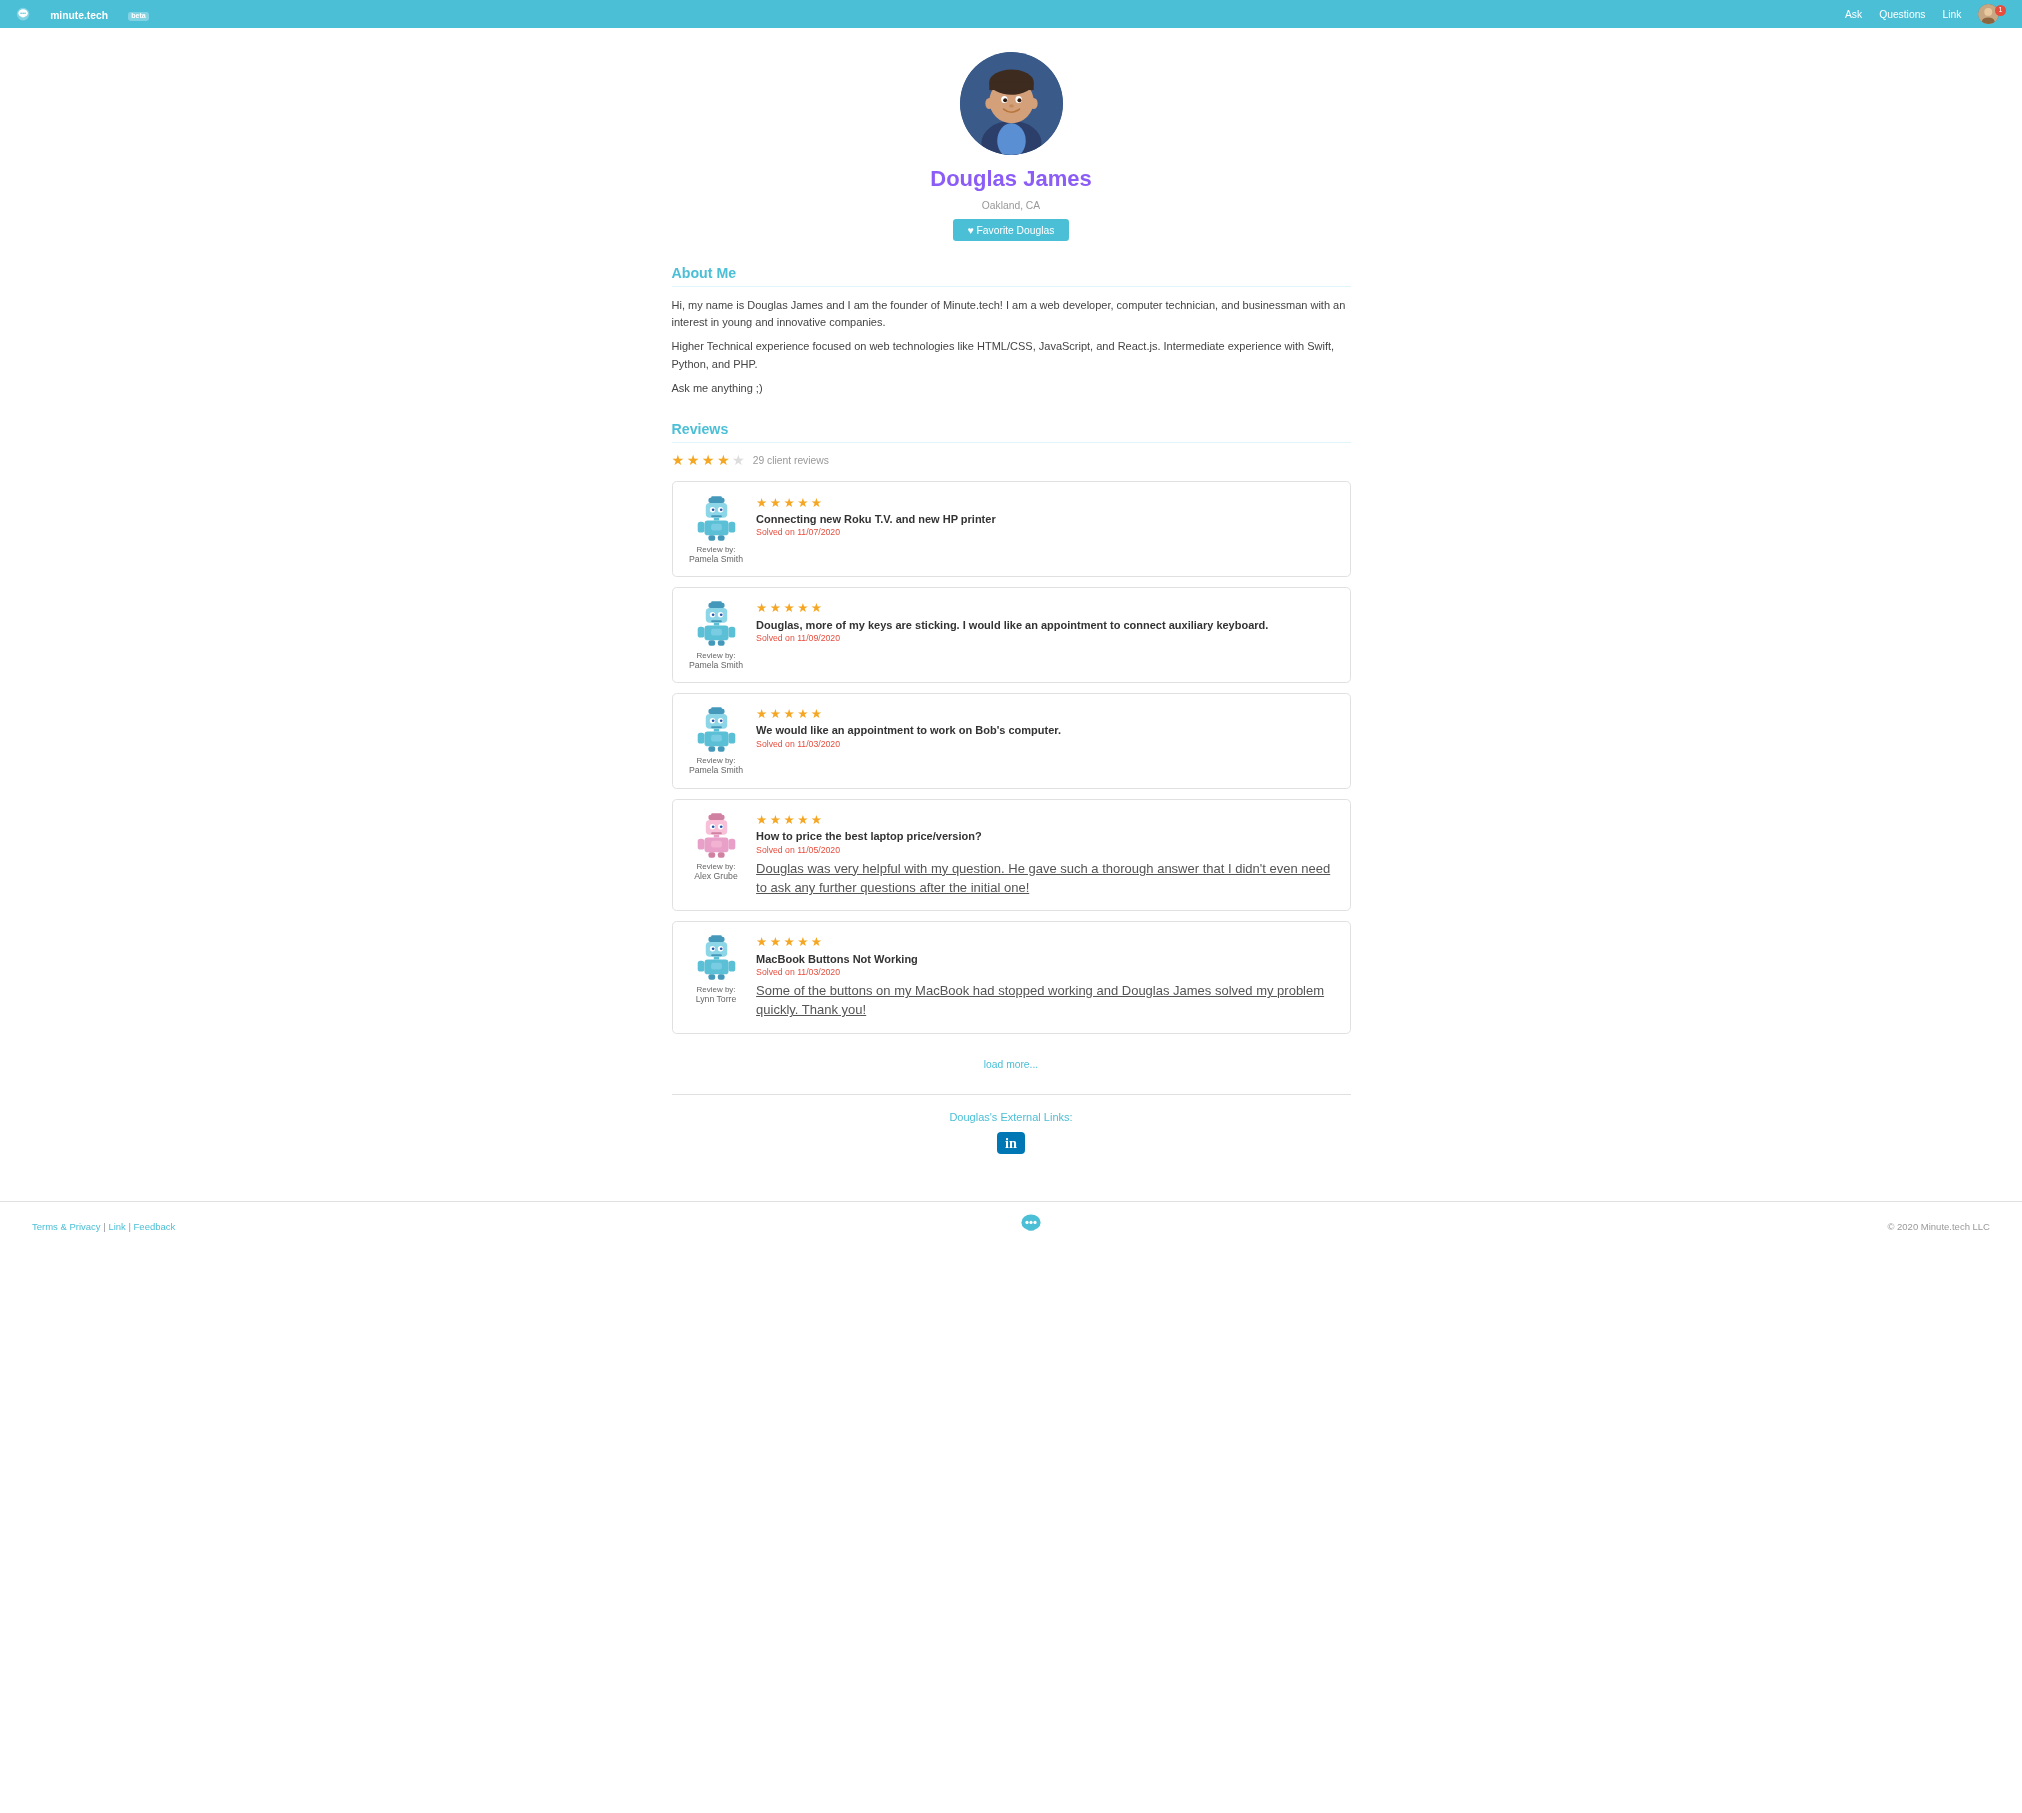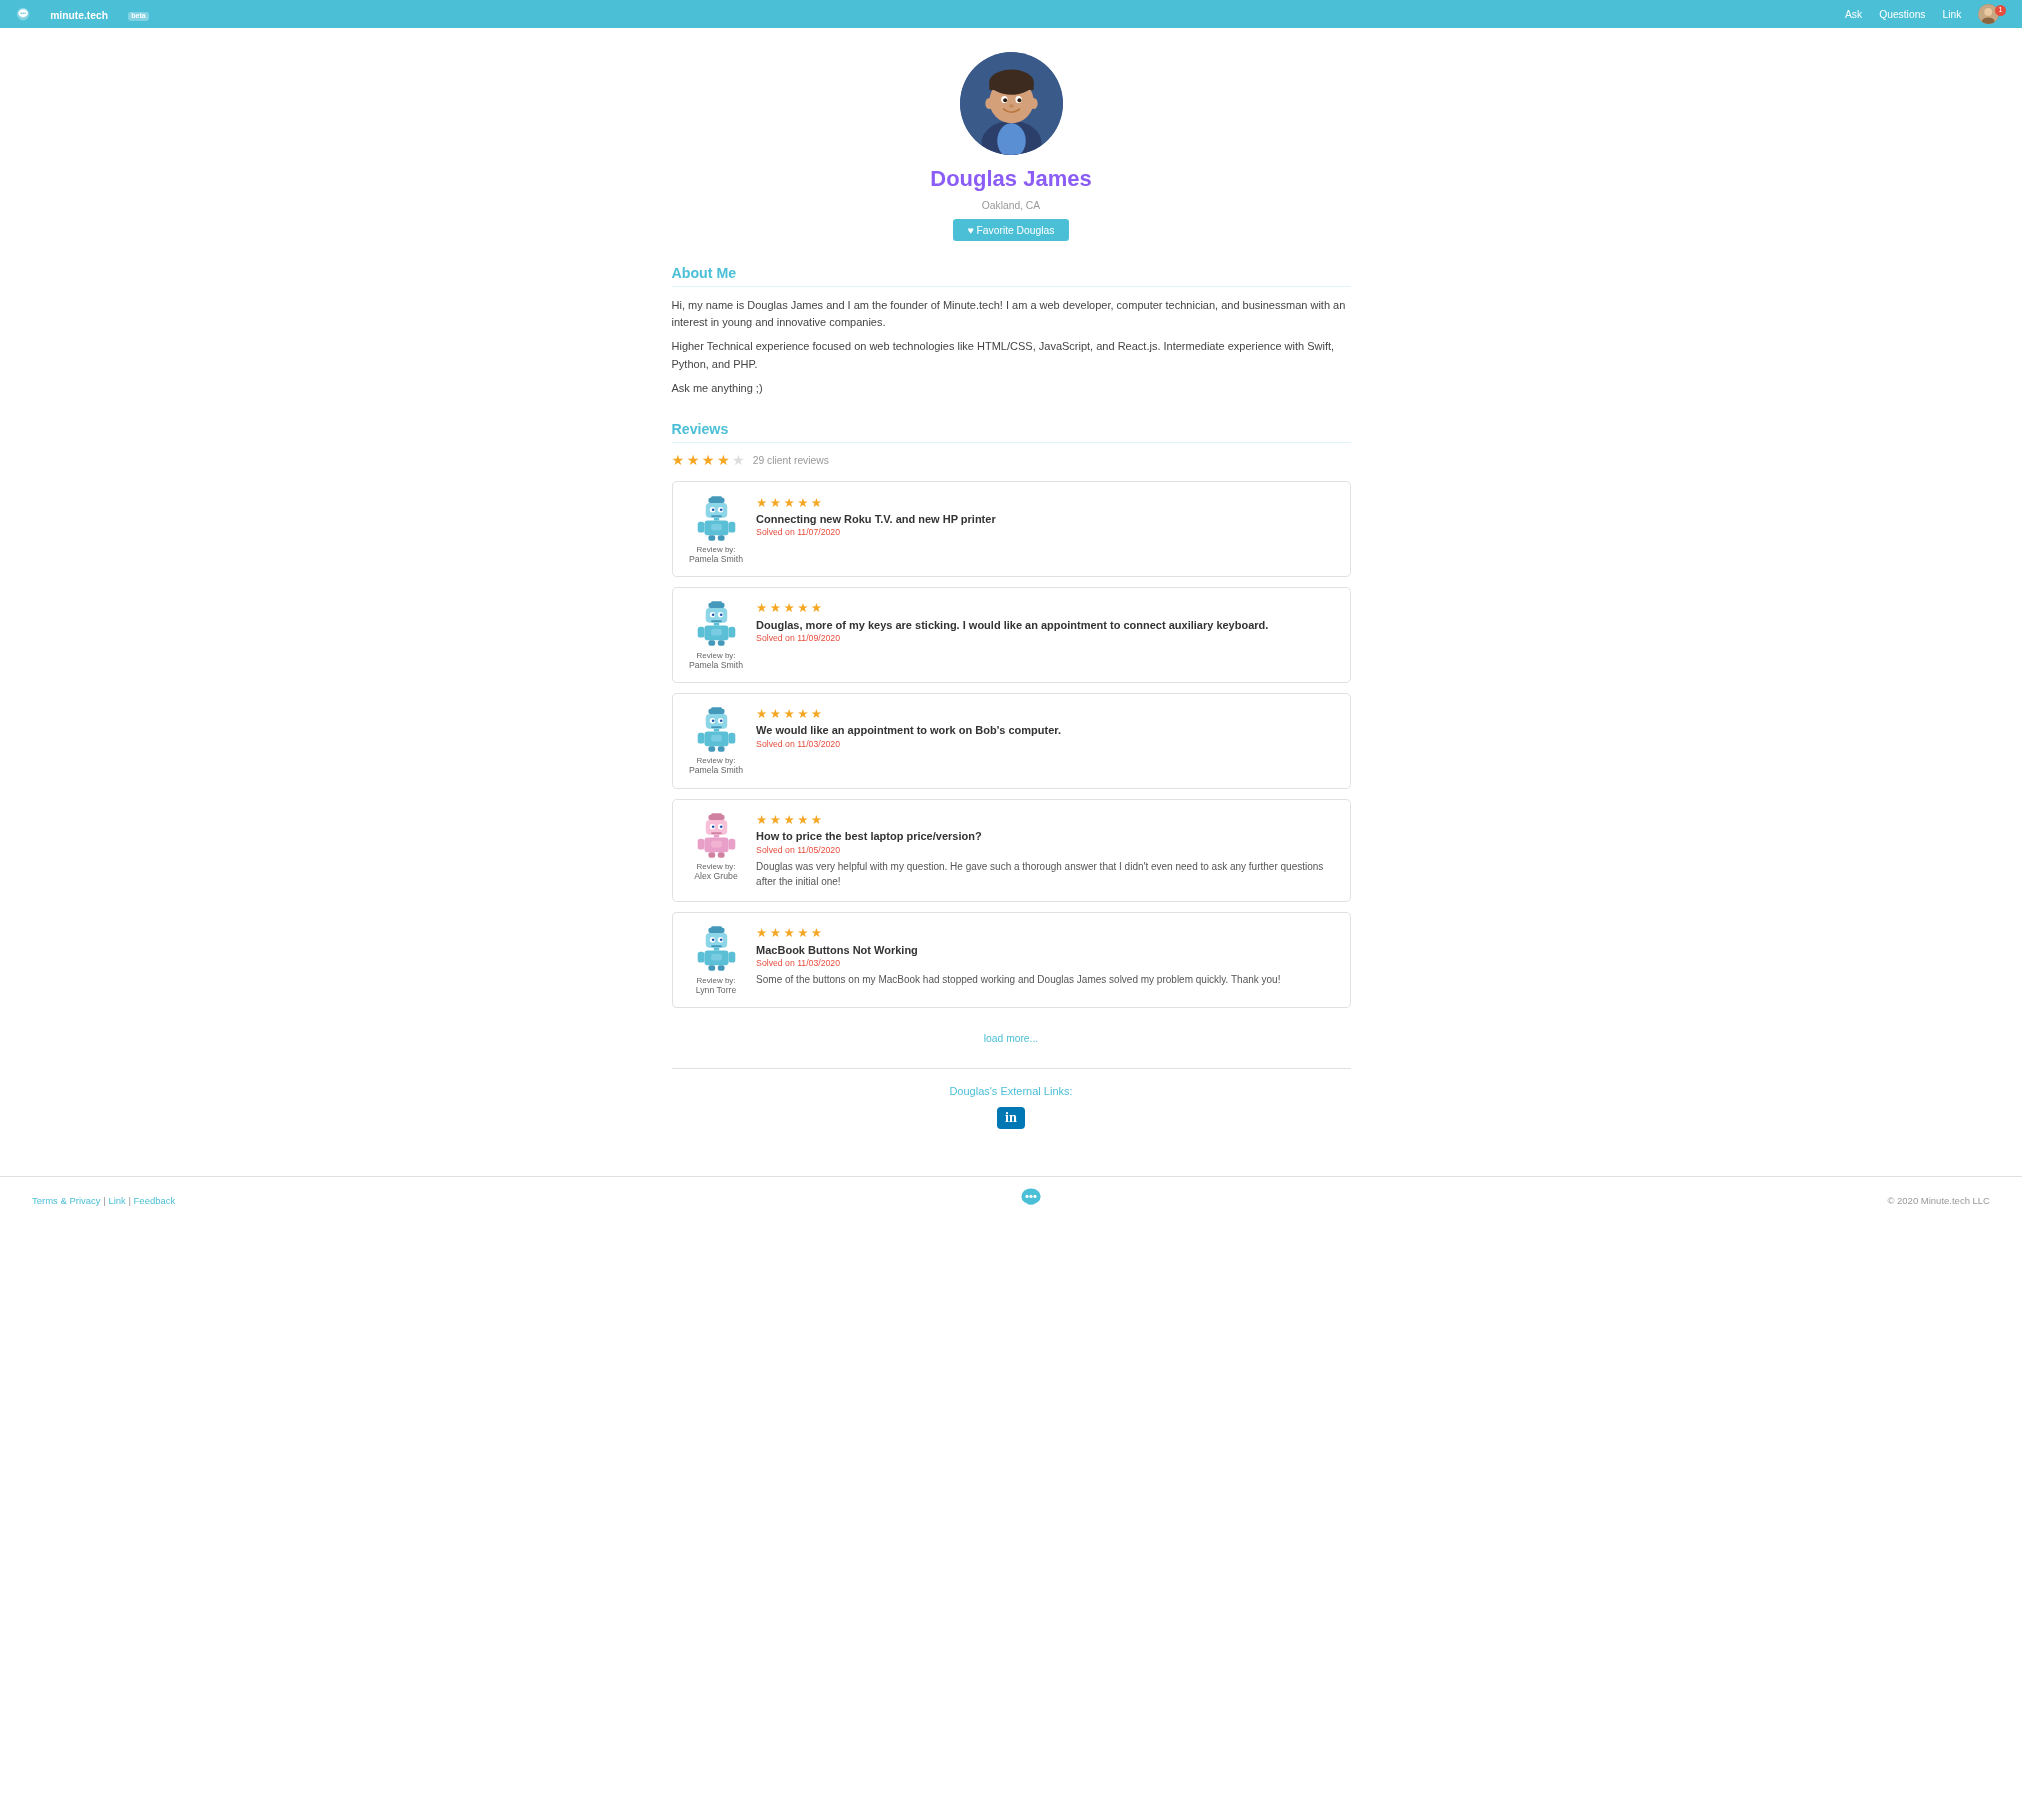--- a/index.html
+++ b/index.html
@@ -95,21 +95,21 @@
       width: 47px; height: 47px;
       margin: 0 auto 3.2px;
     }
     .reviewer-label { font-size: 8px; color: #666; }
     .reviewer-name { font-size: 8.7px; color: #666; }
     .review-content { flex: 1; }
     .review-stars { margin-bottom: 3.2px; }
     .review-stars .star { font-size: 12.6px; }
     .review-title { font-weight: bold; font-size: 11px; margin-bottom: 2.4px; color: #333; }
     .review-date { font-size: 8.7px; color: #e74c3c; margin-bottom: 4px; }
-    .review-body { font-size: 10px; color: #555; line-height: 1.5; }
+    .review-body { font-size: 13px; color: #555; line-height: 1.5; text-decoration: underline; }
 
     
     .load-more { text-align: center; margin: 16px 0 24px; }
     .load-more a { color: #4bbfd6; text-decoration: none; font-size: 10.3px; }
 
     
     .external-links { border-top: 0.8px solid #e0e0e0; padding-top: 16px; text-align: center; }
     .external-title { color: #4bbfd6; font-size: 11px; margin-bottom: 9.5px; }
     .linkedin-icon {
       width: 28.4px; height: 22px;

